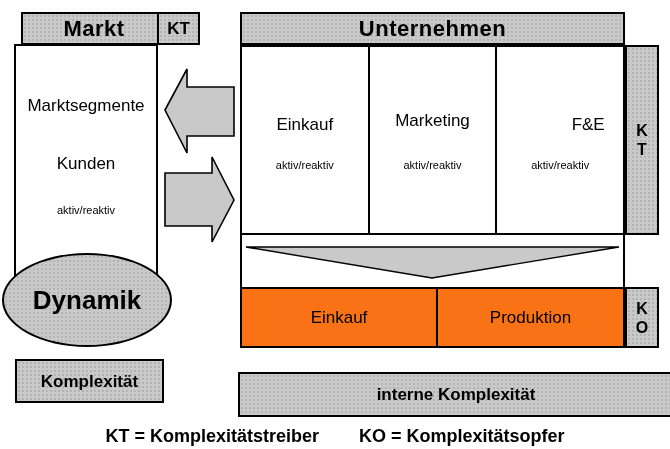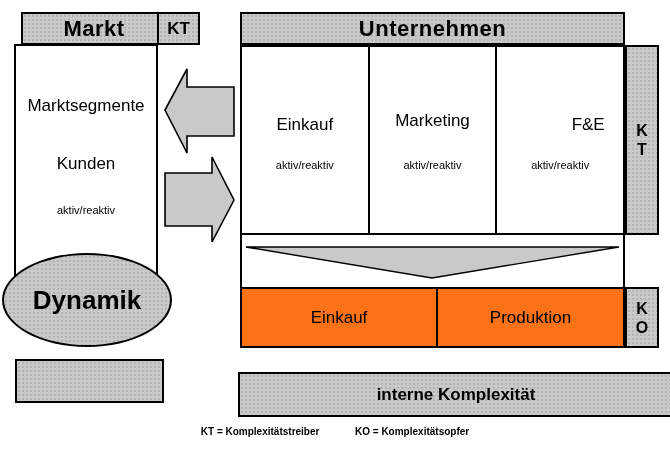--- a/index.html
+++ b/index.html
@@ -17,21 +17,21 @@
   }
   .center { display:flex; align-items:center; justify-content:center; text-align:center; }
   .hdr { font-weight:bold; font-size:22px; letter-spacing:0.5px; }
   .lbl { font-size:17px; }
   .small { font-size:11px; }
   .side-letters { display:flex; flex-direction:column; align-items:center; justify-content:center;
                   font-size:16px; line-height:19px; }
   .abs-label { position:absolute; left:0; width:100%; text-align:center; }
   .cell { position:relative; flex:1 1 0; }
   .cell + .cell { border-left:2px solid #000; }
-  .legend { font-weight:bold; font-size:10px; }
+  .legend { font-weight:bold; font-size:18px; }
   svg { display:block; }
 </style>
 </head>
 <body>
 
 <div class="canvas">
 
   <div class="abs bordered gray center hdr" style="left:13px; top:12px; width:146px; height:33px;margin-left:8px;">
     <span>Markt</span>
   </div>
@@ -45,20 +45,21 @@
     <span class="abs-label small" style="top:158px;">aktiv/reaktiv</span>
   </div>
 
   <div class="abs gray center" style="left:2px; top:253px; width:170px; height:94px;
        border:2px solid #000; border-radius:50%; font-weight:bold; font-size:26px;">
     <span>Dynamik</span>
   </div>
 
   <div class="abs bordered gray center lbl" style="left:15px; top:359px; width:149px; height:44px; line-height:21px;">
     <span>
+      <span style="display:block;">Komplexität</span>
     </span>
   </div>
 
   <svg class="abs" style="left:163px; top:67px;" width="74" height="89" viewBox="0 0 74 89">
     <polygon points="2,43 24,2 24,20 71,20 71,69 24,69 24,86" fill="#c9c9c9" stroke="#000" stroke-width="1.6"></polygon>
   </svg>
   <svg class="abs" style="left:163px; top:155px;" width="74" height="89" viewBox="0 0 74 89">
     <polygon points="2,18 49,18 49,2 71,45 49,87 49,71 2,71" fill="#c9c9c9" stroke="#000" stroke-width="1.6"></polygon>
   </svg>
 

